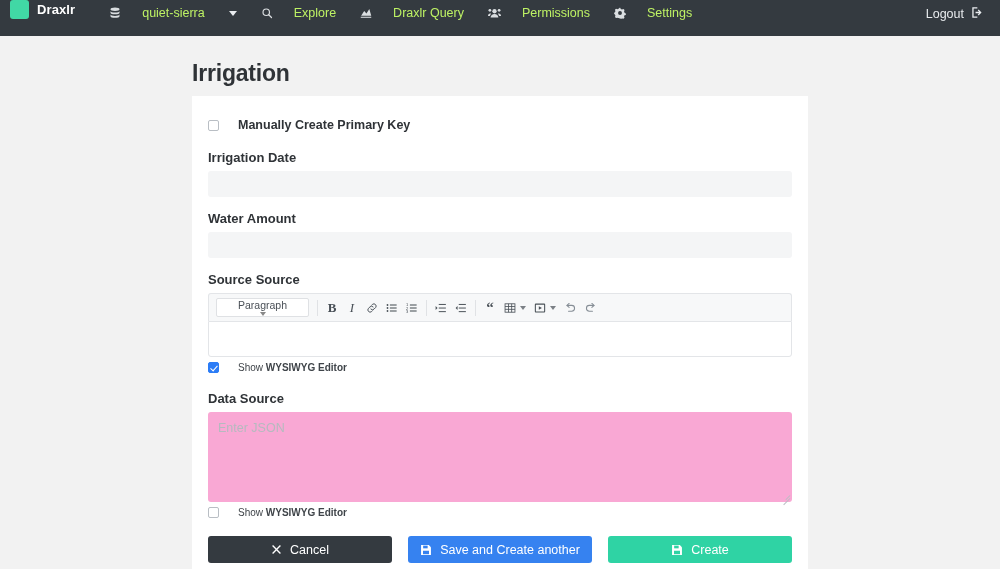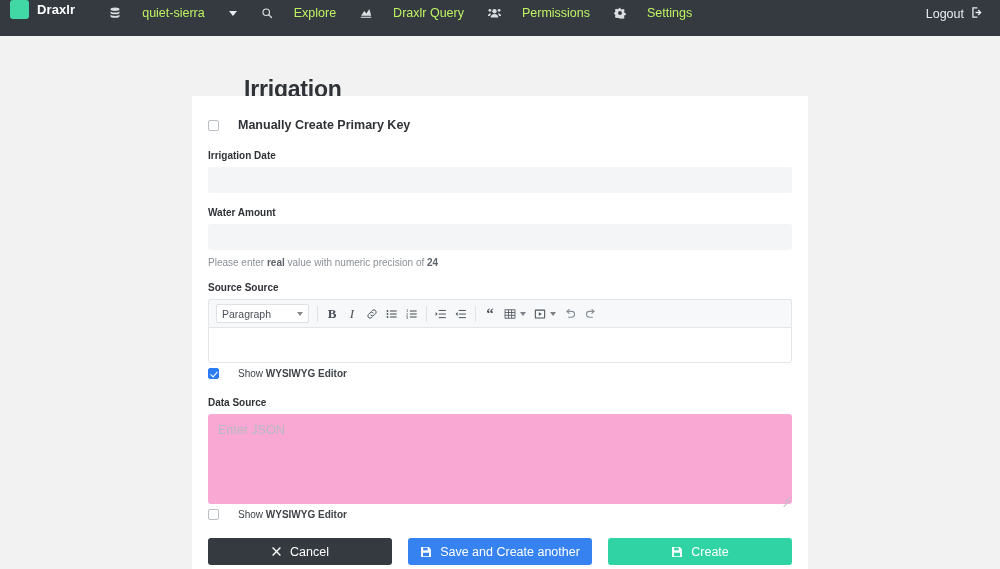--- a/index.html
+++ b/index.html
@@ -57,22 +57,21 @@
   }
   .nav-spacer { flex: 1; }
   .nav-logout {
     display: flex; align-items: center; gap: 7px;
     color: #e9ecef; font-size: 12.5px; cursor: pointer;
     padding: 6px 4px;
   }
 
   
   .page {
-    padding: 16px;
-    margin-left: 36px;
+    padding: 0;
   }
   .page-title {
     font-size: 23px;
     font-weight: bold;
     color: #2f3337;
     margin: 0;
     padding: 24px 0 0 192px;
     letter-spacing: -0.2px;
   }
 
@@ -110,21 +109,21 @@
     width: 3px; height: 6px;
     border: solid #ffffff;
     border-width: 0 1.5px 1.5px 0;
     transform: rotate(42deg);
   }
   .check-label-strong {
     font-size: 12.5px; font-weight: bold; color: #2f3337;
   }
 
   .field-label {
-    font-size: 10px;
+    font-size: 13px;
     font-weight: bold;
     color: #2f3337;
     margin: 14px 0 6px 0;
     display: block;
   }
   .txt-input {
     display: block;
     width: 100%;
     height: 26px;
     background: #f4f5f6;
@@ -161,20 +160,21 @@
     min-width: 93px;
     background: #ffffff;
     border: 1px solid #dfe1e4;
     border-radius: 2px;
     font-size: 10.5px;
     color: #4a5057;
     display: flex; align-items: center; justify-content: space-between;
     padding: 0 5px;
     margin: 0 4px 0 3px;
     cursor: pointer;
+    flex-direction: column;
   }
   .tb-sep {
     width: 1px; height: 16px; background: #e0e2e5; margin: 0 4px;
   }
   .tb-btn {
     width: 20px; height: 20px;
     display: flex; align-items: center; justify-content: center;
     color: #495057;
     cursor: pointer;
     font-size: 11.5px;
@@ -340,21 +340,20 @@
     <div class="check-row">
       <span class="cbx"></span>
       <span class="check-label-strong">Manually Create Primary Key</span>
     </div>
 
     <label class="field-label">Irrigation Date</label>
     <input class="txt-input" type="text" value="" style="">
 
     <label class="field-label">Water Amount</label>
     <input class="txt-input" type="text" value="" style="">
-    <div class="help-text"><span>Please enter </span><b>real</b><span> value with numeric precision of </span><b>24</b></div>
 
     <label class="field-label">Source Source</label>
 
     <div class="editor">
       <div class="editor-toolbar">
 
         <div class="tb-select">
           <span>Paragraph</span>
           <span style="width:0;height:0;border-left:3px solid transparent;border-right:3px solid transparent;border-top:4px solid #888;"></span>
         </div>

